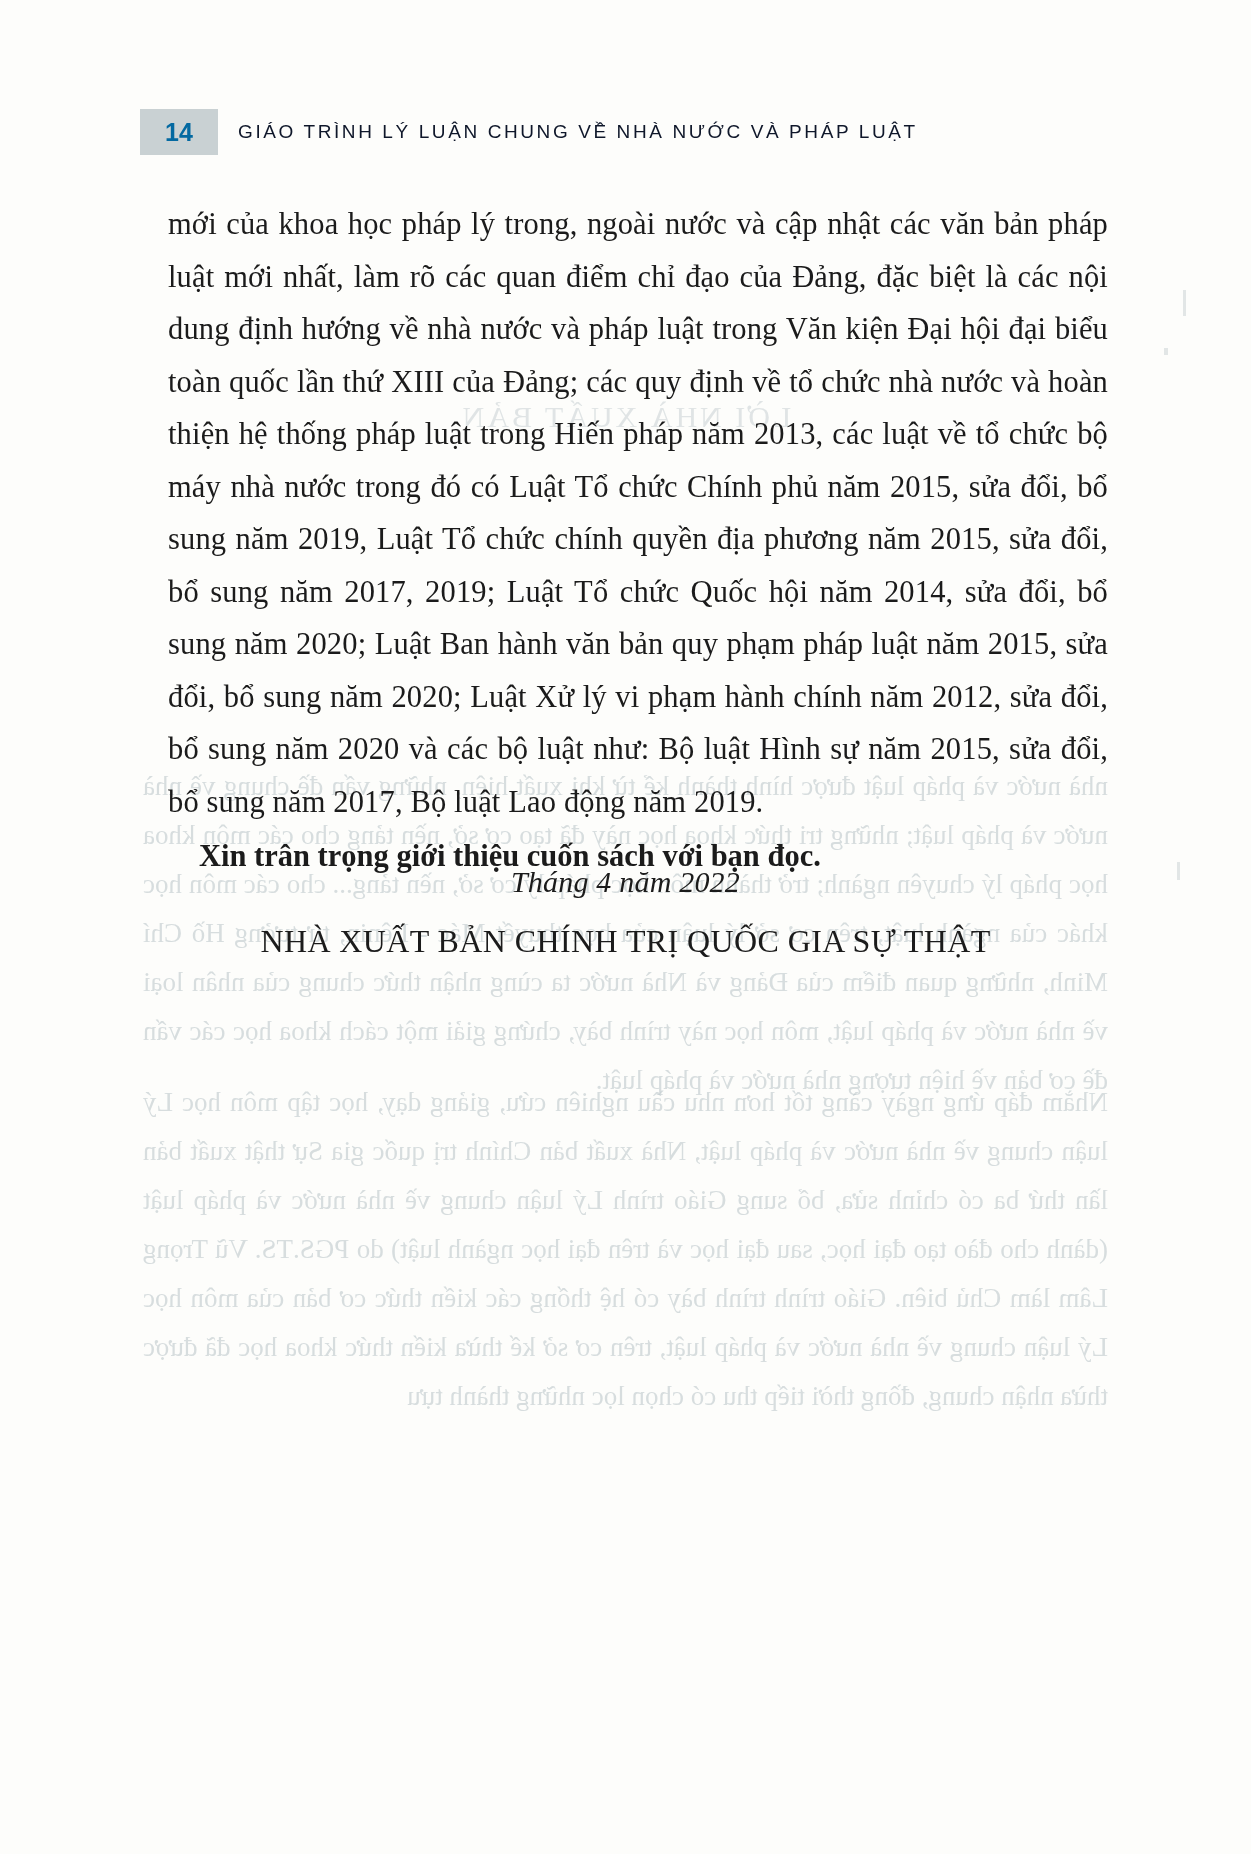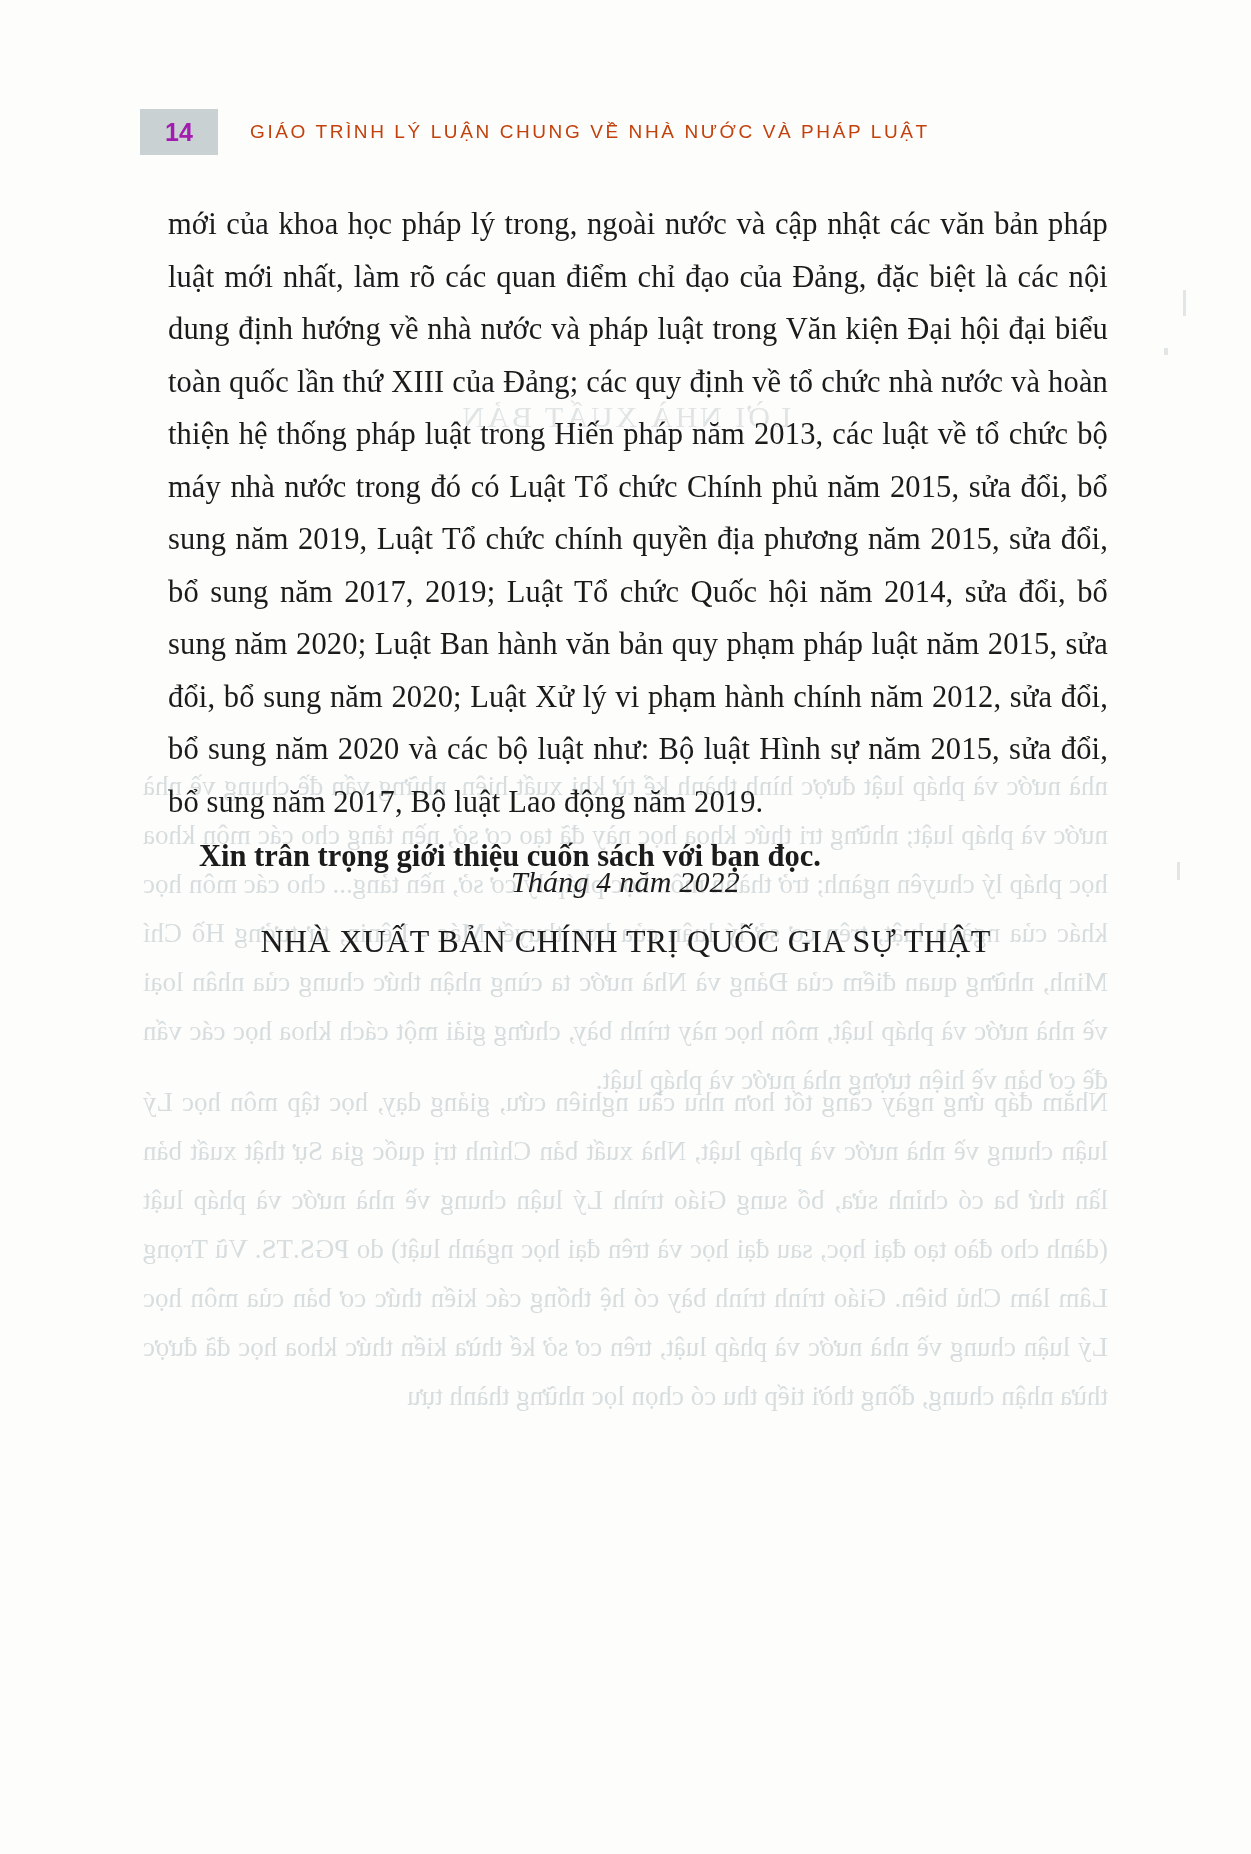--- a/index.html
+++ b/index.html
@@ -30,28 +30,28 @@
   .page-number-box {
     width: 78px;
     height: 46px;
     background: #c9d1d3;
     display: flex;
     align-items: center;
     justify-content: center;
     font-family: "Liberation Sans", sans-serif;
     font-weight: bold;
     font-size: 25px;
-    color: #a21caf;
+    color: #0369a1;
   }
   .header-title {
-    margin-left: 32px;
+    margin-left: 20px;
     font-family: "Liberation Sans", sans-serif;
     font-size: 19px;
     letter-spacing: 2.6px;
-    color: #c2410c;
+    color: #0f172a;
     white-space: nowrap;
   }
 
   
   .body-block {
     position: absolute;
     top: 198px;
     left: 143px;
     width: 965px;
   }

